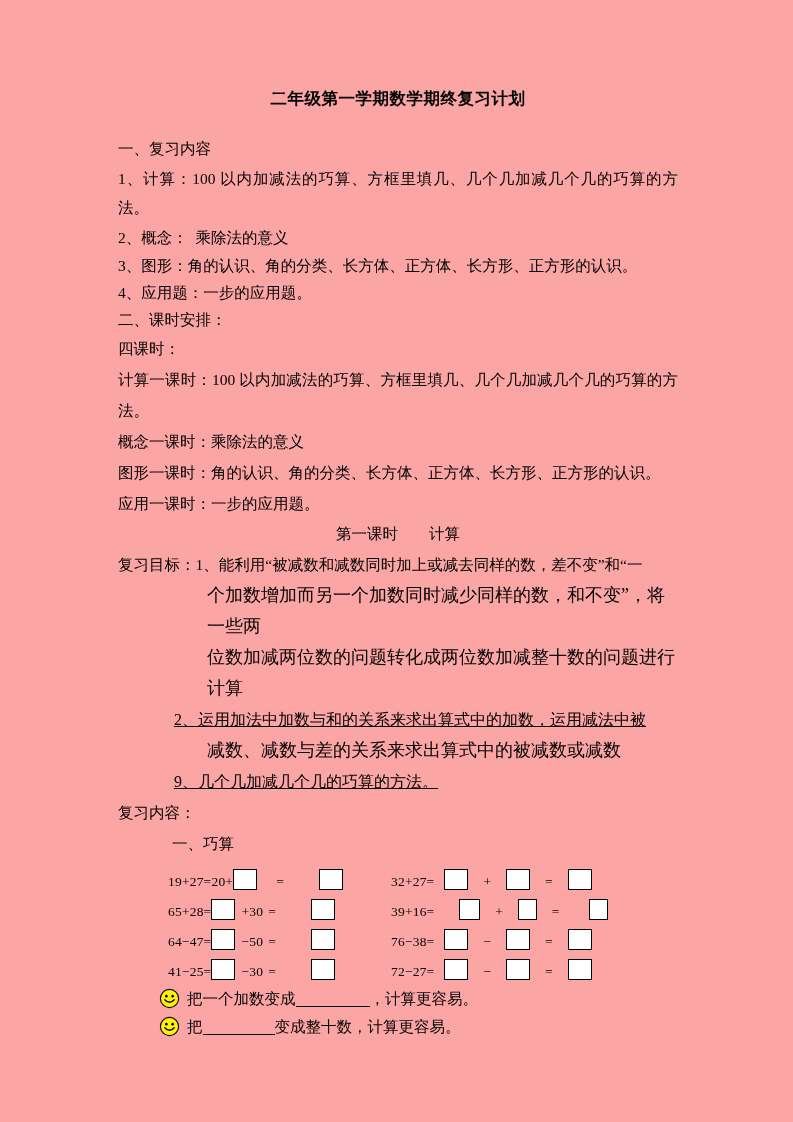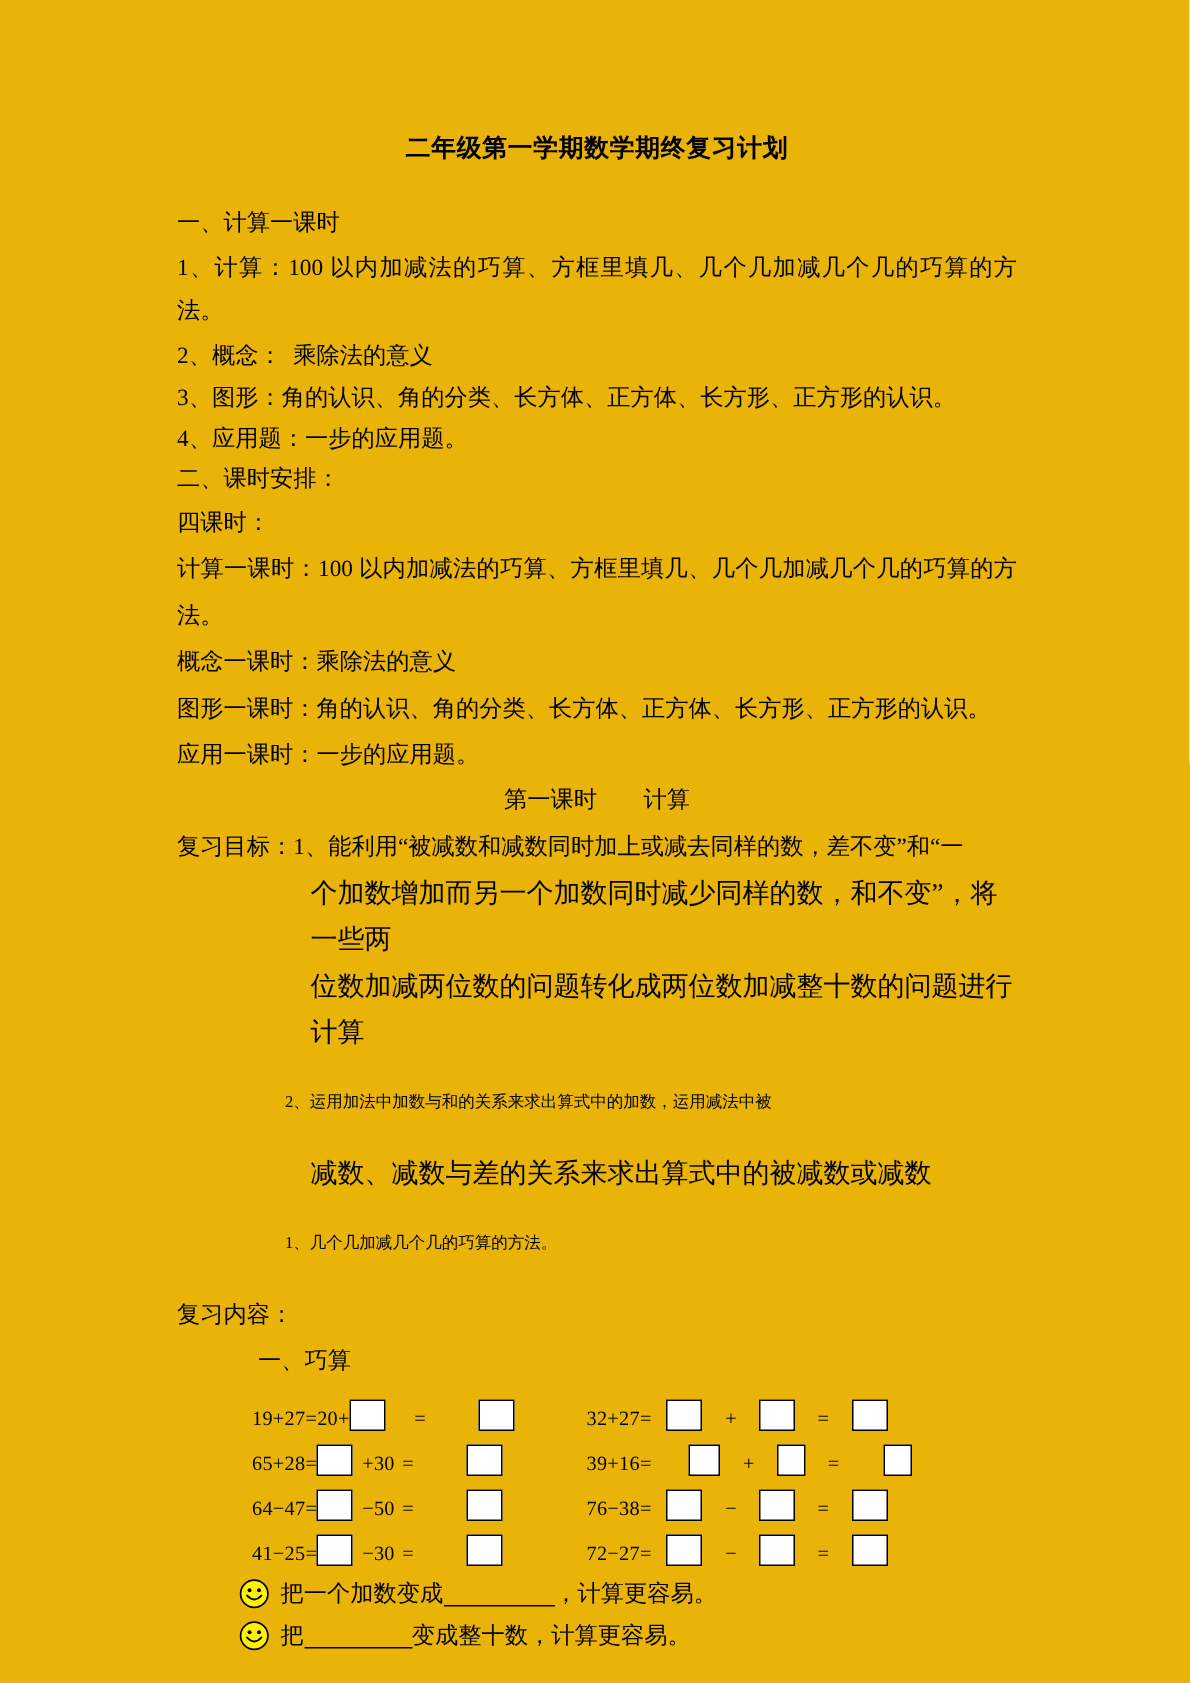--- a/index.html
+++ b/index.html
@@ -8,21 +8,21 @@
     background: #ffffff;
   }
   body {
     font-family: "Liberation Serif", "DejaVu Serif", serif;
     color: #000000;
   }
   .page {
     position: relative;
     width: 793px;
     height: 1122px;
-    background: #eab308;
+    background: #fca5a5;
     overflow: hidden;
     box-sizing: border-box;
   }
   .content {
     position: absolute;
     left: 118px;
     top: 86px;
     width: 560px;
   }
   .doc-title {
@@ -45,25 +45,26 @@
   .para.loose { line-height: 31px; }
   .centered { text-align: center; }
   .indent-goal {
     font-size: 18px;
     line-height: 31px;
     margin: 0;
     padding-left: 89px;
     white-space: pre-wrap;
   }
   .indent-sub {
-    font-size: 11px;
+    font-size: 16px;
     line-height: 31px;
-    margin: 16px;
+    margin: 0;
     padding-left: 56px;
     white-space: pre-wrap;
+    text-decoration: underline;
   }
   .indent-small {
     font-size: 15.5px;
     line-height: 31px;
     margin: 0;
     padding-left: 54px;
     white-space: pre-wrap;
   }
 
   
@@ -126,21 +127,21 @@
   .fill-line.short { width: 72px; }
 </style>
 </head>
 <body>
 
 <div class="page">
   <div class="content">
 
     <h1 class="doc-title">二年级第一学期数学期终复习计划</h1>
 
-    <p class="para">一、计算一课时</p>
+    <p class="para">一、复习内容</p>
 
     <p class="para">1、计算：100 以内加减法的巧算、方框里填几、几个几加减几个几的巧算的方法。</p>
 
     <p class="para">2、概念：  乘除法的意义</p>
 
     <p class="para tight">3、图形：角的认识、角的分类、长方体、正方体、长方形、正方形的认识。</p>
 
     <p class="para tight">4、应用题：一步的应用题。</p>
 
     <p class="para tight">二、课时安排：</p>
@@ -160,21 +161,21 @@
     <p class="para loose">复习目标：1、能利用“被减数和减数同时加上或减去同样的数，差不变”和“一</p>
 
     <p class="indent-goal">个加数增加而另一个加数同时减少同样的数，和不变”，将一些两</p>
 
     <p class="indent-goal">位数加减两位数的问题转化成两位数加减整十数的问题进行计算</p>
 
     <p class="indent-sub">2、运用加法中加数与和的关系来求出算式中的加数，运用减法中被</p>
 
     <p class="indent-goal">减数、减数与差的关系来求出算式中的被减数或减数</p>
 
-    <p class="indent-sub">1、几个几加减几个几的巧算的方法。</p>
+    <p class="indent-sub">9、几个几加减几个几的巧算的方法。</p>
 
     <p class="para loose">复习内容：</p>
 
     <p class="indent-small">一、巧算</p>
 
     <div class="exercises">
 
       <div class="ex-row">
         <div class="ex-col left">
           <span class="ex-expr">19+27=20+</span>

